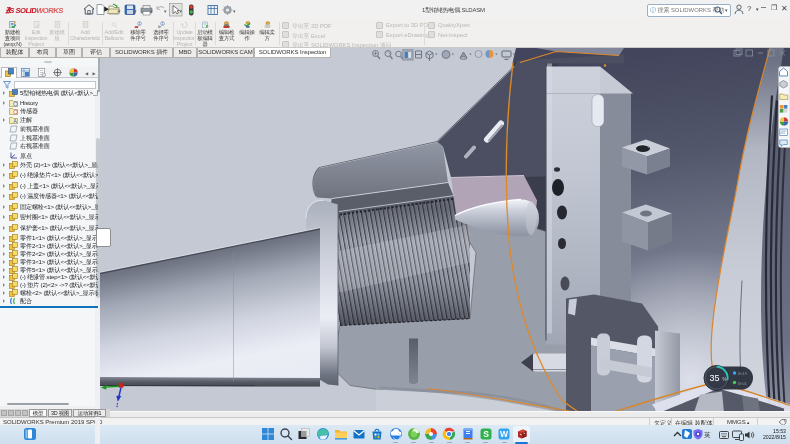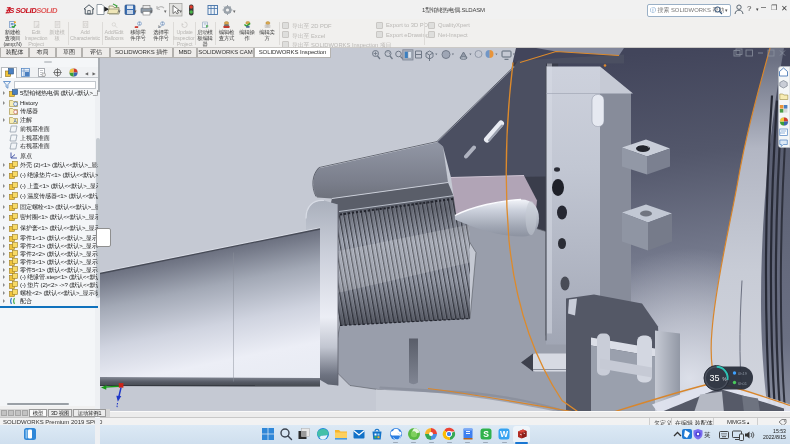--- a/index.html
+++ b/index.html
@@ -56,21 +56,21 @@
 #swunder{position:absolute;left:515px;top:17.3px;width:13px;height:2px;background:#1976d2;border-radius:1px;}
 .traytxt{position:absolute;font-size:6.5px;color:#1a1a1a;}
 #clock{position:absolute;right:4px;top:3.5px;text-align:right;font-size:5.2px;color:#1a1a1a;line-height:6.2px;}
 
 #ttip{left:95.5px;top:228px;width:15px;height:19px;background:#fff;border:1px solid #8f8f8f;border-radius:2px;z-index:60;}
 </style>
 </head>
 <body>
 
 <div id="titlebar" class="abs">
-  <div id="logo" class="abs">∄S SOLID<span class="dw">SOLID</span></div>
+  <div id="logo" class="abs">∄S SOLID<span class="dw">WORKS</span></div>
   <div class="abs" style="left:104px;top:5px;font-size:7px;color:#222;">▶</div>
   <svg class="abs" style="left:83px;top:3px" width="160" height="14" viewBox="0 0 160 14">
 
     <path d="M6 1.8 L11 6 L9.8 6 L9.8 11 L2.2 11 L2.2 6 L1 6 Z" fill="none" stroke="#4a5660" stroke-width="1"></path>
       <rect x="4.8" y="7.6" width="2.4" height="3.4" fill="none" stroke="#4a5660" stroke-width="0.8"></rect>
 
     <path d="M14 1.5 h5 l2 2 v8 h-7 z" fill="#fff" stroke="#7a8691" stroke-width="0.8"></path>
 
     <path d="M26 3 h4 l1 1.5 h5 v6.5 h-10 z" fill="#f7f2d8" stroke="#8a8a6a" stroke-width="0.8"></path>
       <path d="M26 6 l10 0 -1.5 4.5 h-10 z" fill="#efe6b8" stroke="#8a8a6a" stroke-width="0.7"></path>

